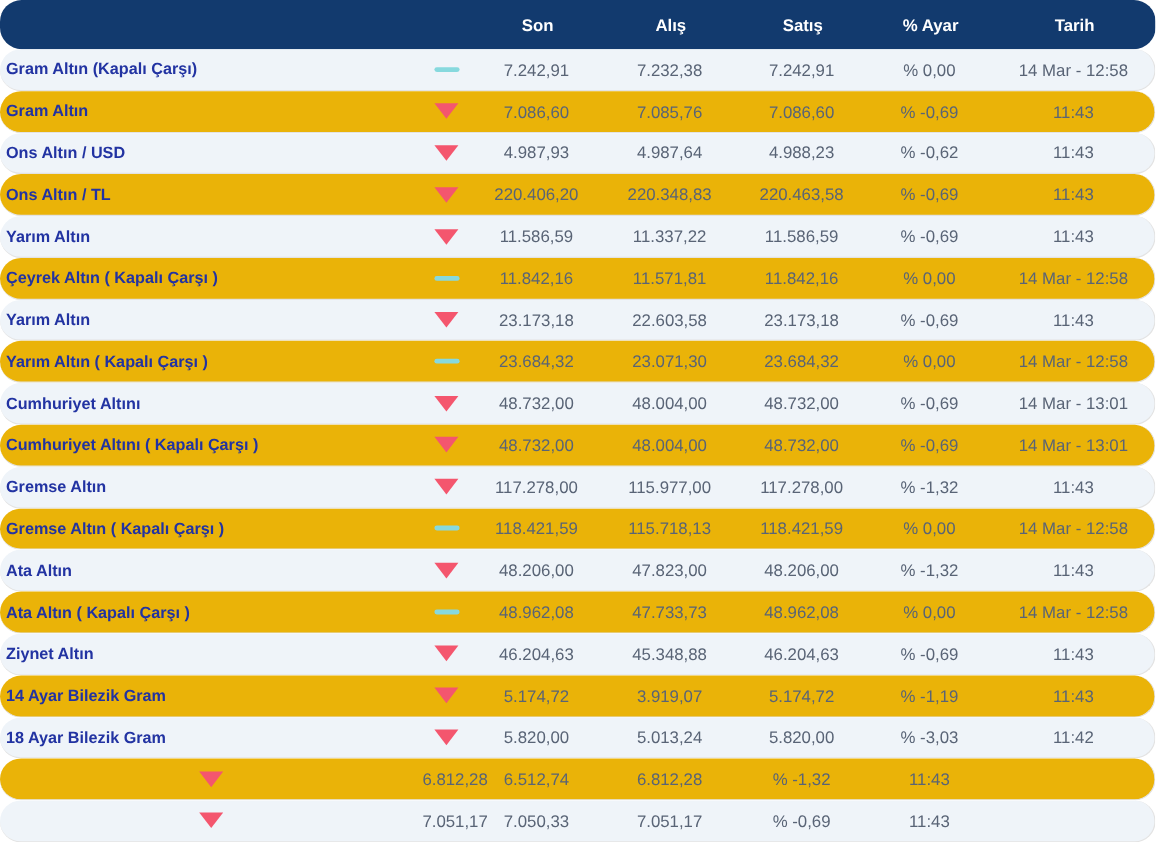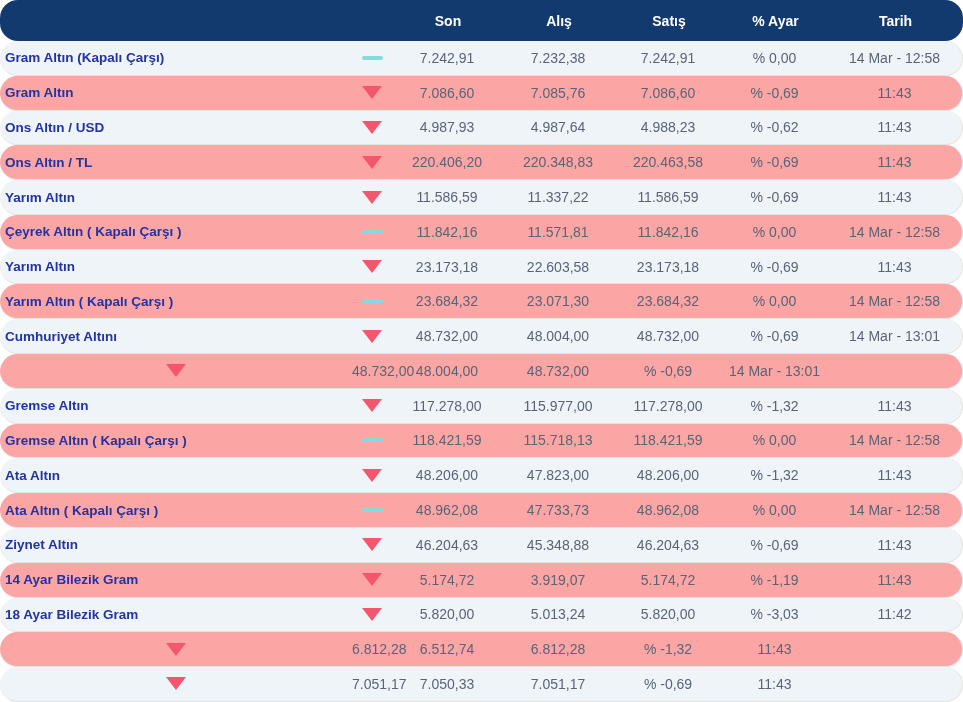--- a/index.html
+++ b/index.html
@@ -28,21 +28,21 @@
   .hcell {
     color: #ffffff;
     font-weight: bold;
     font-size: 14px;
     text-align: center;
   }
   .drow {
     height: 34.79px;
     border-bottom: 1px solid var(--divider, #e3e3e3);
     border-right: 1px solid var(--divider, #e3e3e3);
-    background: #fca5a5;
+    background: #eab308;
     cursor: pointer;
   }
   .drow.alt {
     background: var(--row-alt-bg, #eff4f9);
   }
   .cell.name {
     padding-left: 5px;
     color: var(--name-color, #2233a2);
     font-weight: bold;
     font-size: 13.5px;
@@ -189,20 +189,21 @@
           <span class="tri-down"></span>
         </div>
     <div class="cell val">48.732,00</div>
     <div class="cell val">48.004,00</div>
     <div class="cell val">48.732,00</div>
     <div class="cell val">% -0,69</div>
     <div class="cell val">14 Mar - 13:01</div>
   </div>
 
   <div class="grid-row drow">
+    <div class="cell name">Cumhuriyet Altını ( Kapalı Çarşı )</div>
     <div class="cell iconc">
           <span class="tri-down"></span>
         </div>
     <div class="cell val">48.732,00</div>
     <div class="cell val">48.004,00</div>
     <div class="cell val">48.732,00</div>
     <div class="cell val">% -0,69</div>
     <div class="cell val">14 Mar - 13:01</div>
   </div>
 

